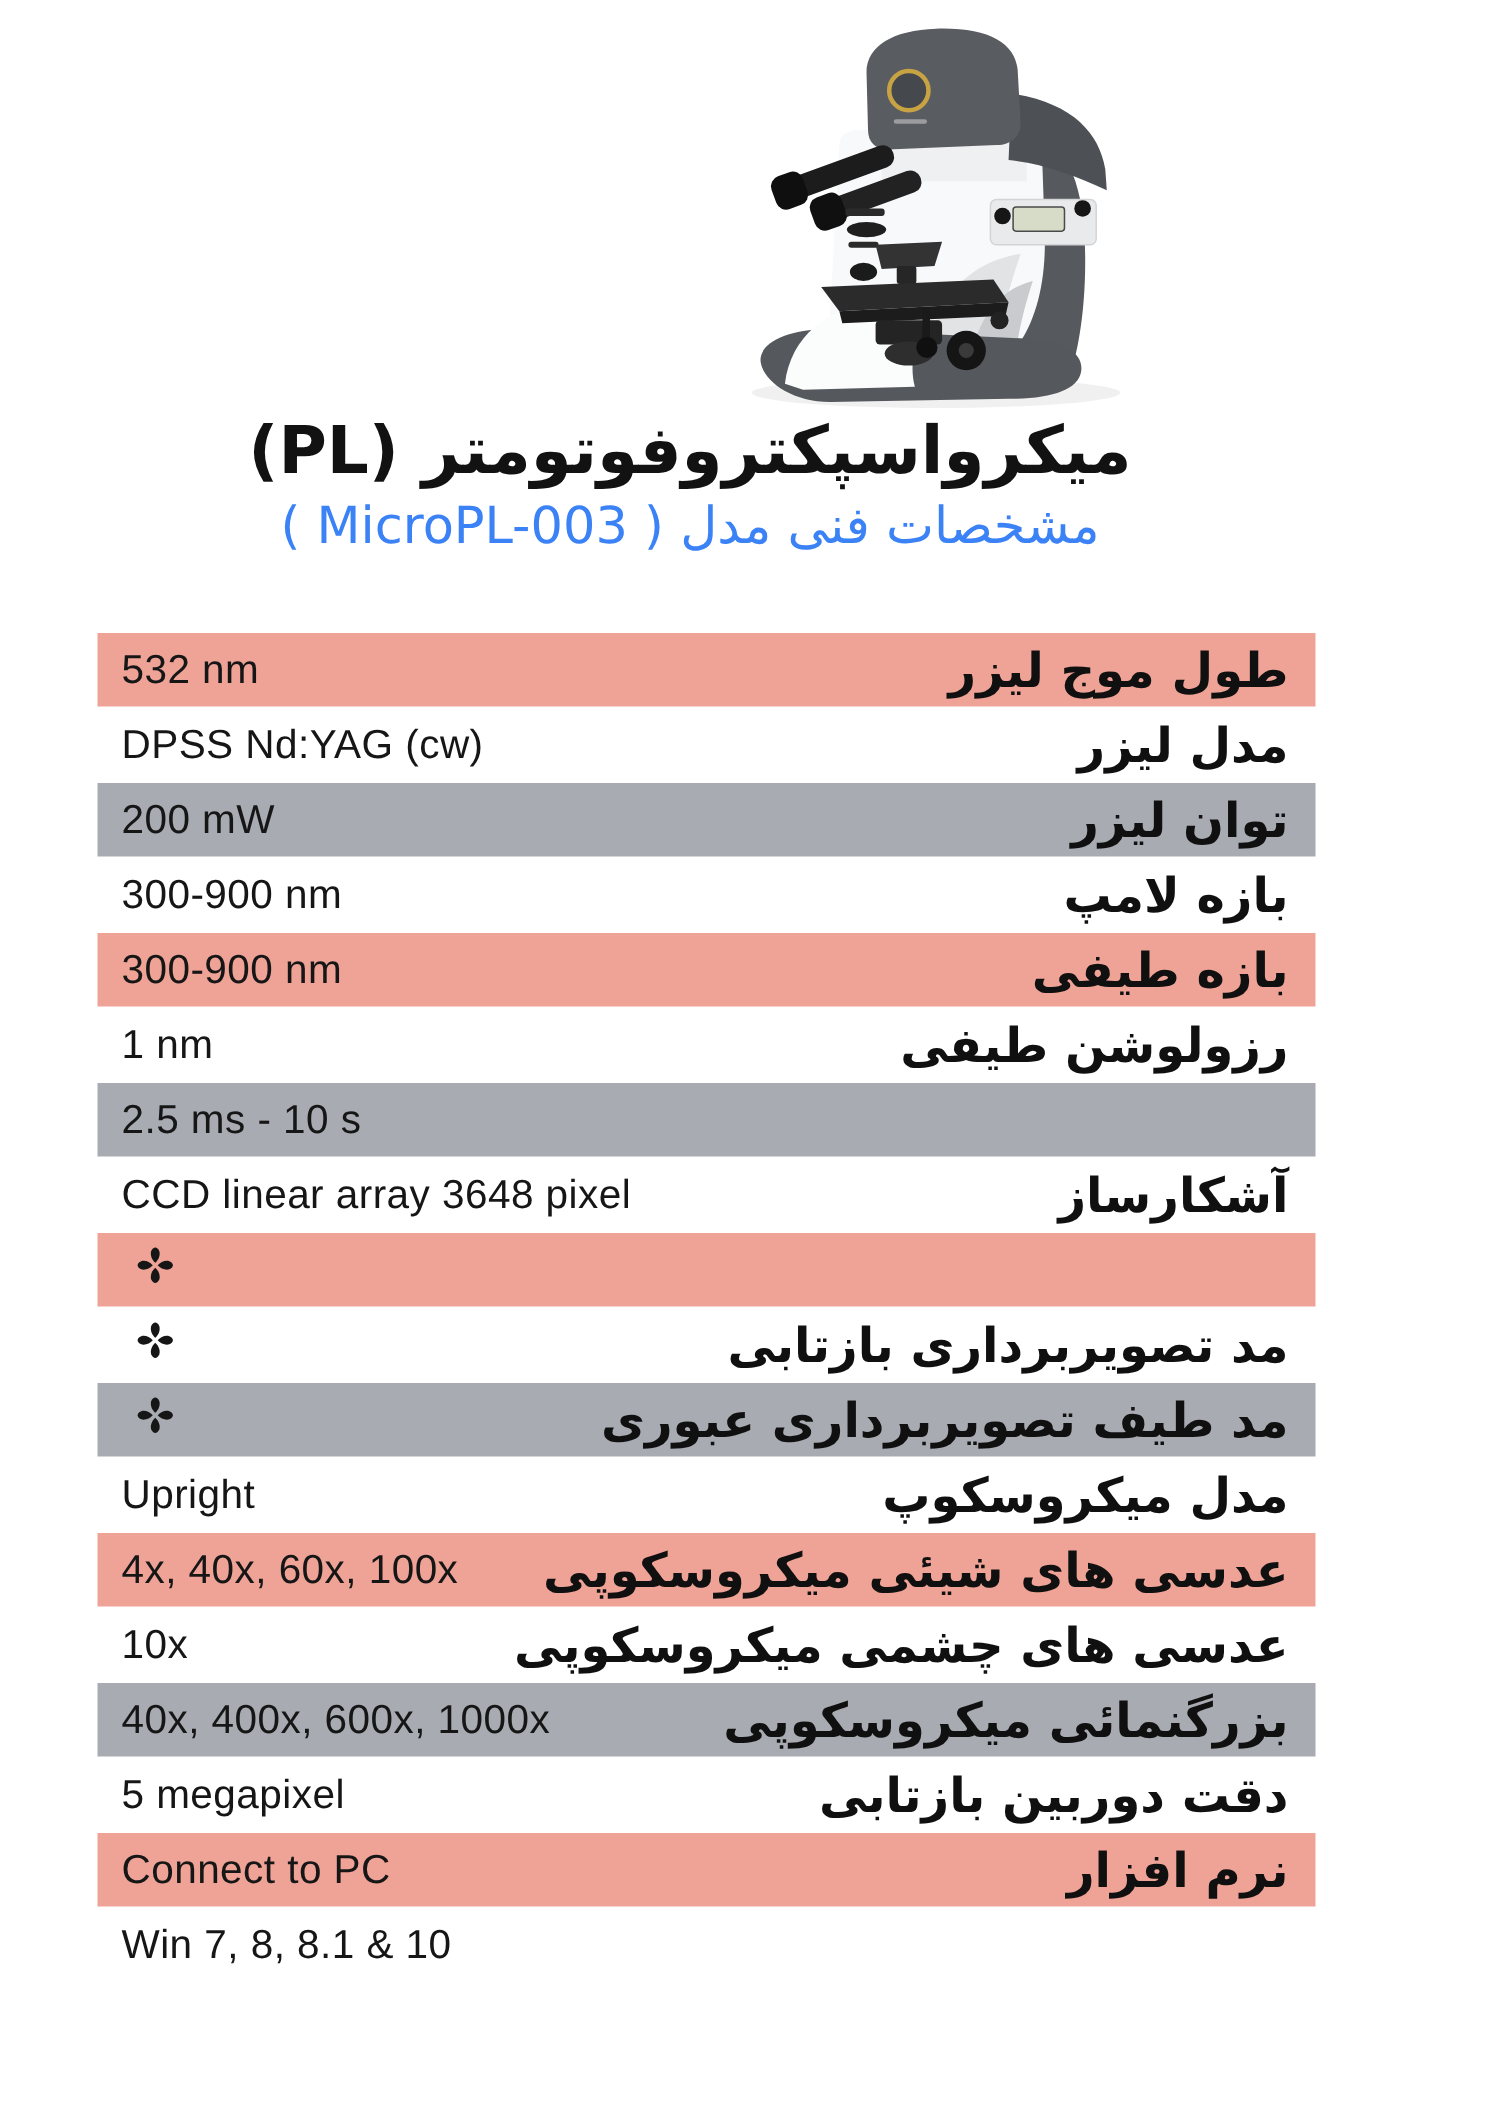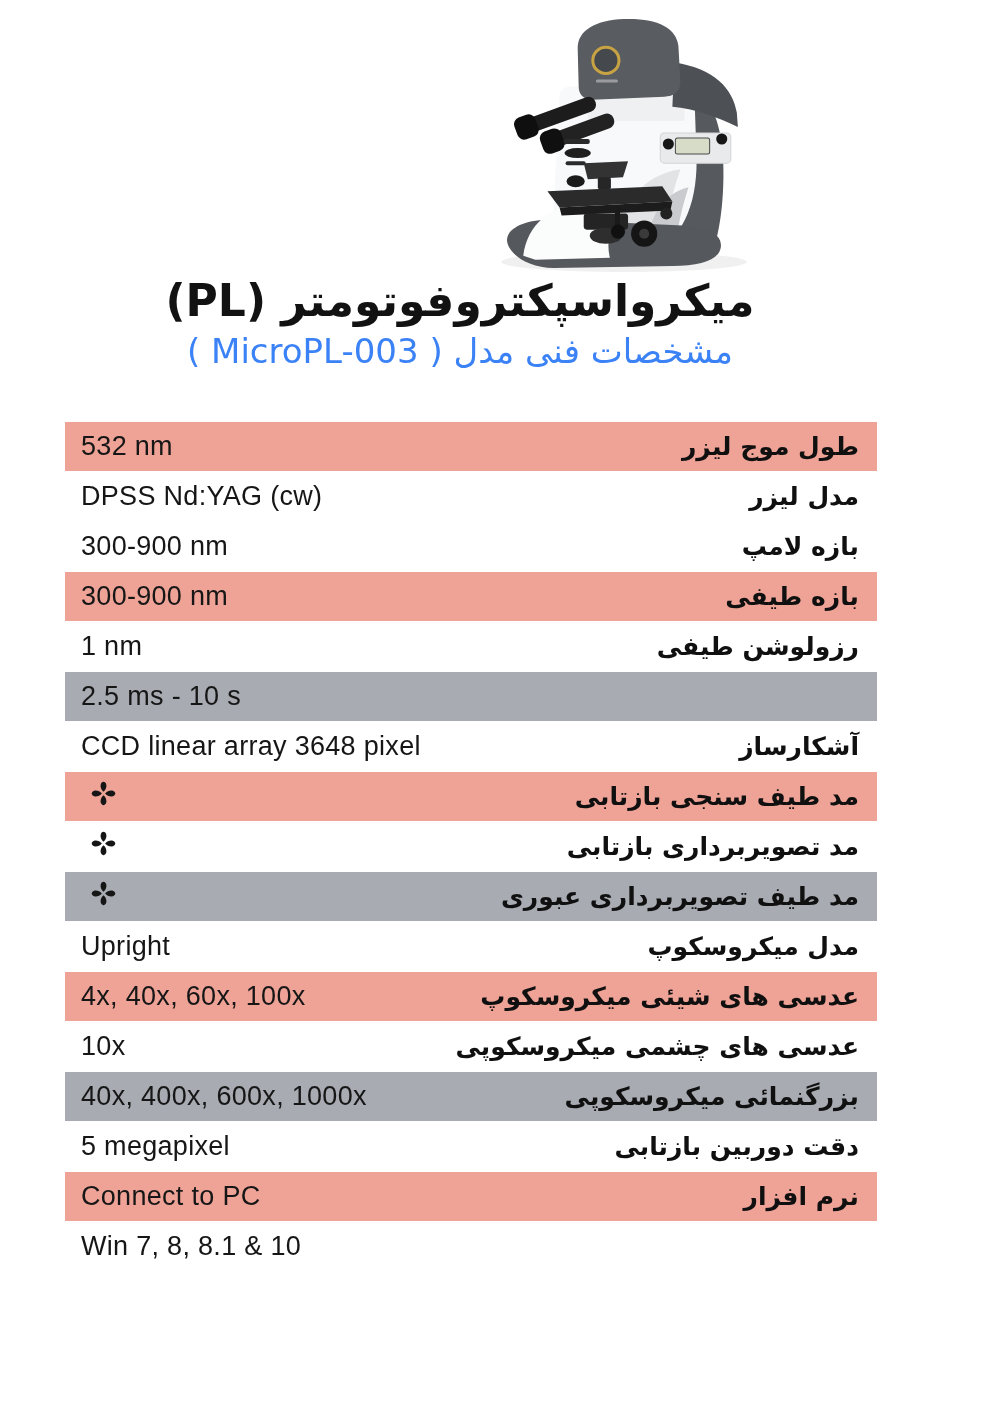--- a/index.html
+++ b/index.html
@@ -40,21 +40,21 @@
   }
   .bg-salmon{background:var(--salmon,#efa397);}
   .bg-gray{background:var(--gray,#a8abb2);}
   .bg-white{background:#ffffff;text-align:center;}
   .value{
     font-family:"Liberation Sans","DejaVu Sans",sans-serif;
     font-size:27px;color:#161616;letter-spacing:.3px;white-space:nowrap;
   }
   .label{
     font-family:"DejaVu Sans","Liberation Sans",sans-serif;
-    font-size:25px;font-weight:700;color:#101010;direction:rtl;white-space:nowrap;
+    font-size:32px;font-weight:700;color:#101010;direction:rtl;white-space:nowrap;
   }
   .mode-icon{display:inline-flex;align-items:center;margin-left:8px;}
 </style>
 </head>
 <body>
 
 <div class="page">
 
   <svg class="product-image" viewBox="0 0 310 270" aria-hidden="true">
     <ellipse cx="158" cy="254" rx="122" ry="10" fill="#f0f0f0"></ellipse>
@@ -118,20 +118,24 @@
   </div>
 
   <div id="spec-table">
       <div class="row bg-salmon">
         <div class="value">532 nm</div>
         <div class="label">طول موج لیزر</div>
       </div>
       <div class="row bg-white">
         <div class="value">DPSS Nd:YAG (cw)</div>
         <div class="label">مدل لیزر</div>
+      </div>
+      <div class="row bg-gray">
+        <div class="value">200 mW</div>
+        <div class="label">توان لیزر</div>
       </div>
       <div class="row bg-white">
         <div class="value">300-900 nm</div>
         <div class="label">بازه لامپ</div>
       </div>
       <div class="row bg-salmon">
         <div class="value">300-900 nm</div>
         <div class="label">بازه طیفی</div>
       </div>
       <div class="row bg-white">
@@ -151,21 +155,20 @@
     <svg viewBox="0 0 32 32" width="29" height="29" aria-hidden="true">
       <g fill="#161616">
         <path d="M16,14.2 C13.6,12.2 12.1,8.4 13.0,5.7 C13.6,3.9 15.0,3.0 16,3.0 C17.0,3.0 18.4,3.9 19.0,5.7 C19.9,8.4 18.4,12.2 16,14.2 Z"></path>
         <path d="M16,14.2 C13.6,12.2 12.1,8.4 13.0,5.7 C13.6,3.9 15.0,3.0 16,3.0 C17.0,3.0 18.4,3.9 19.0,5.7 C19.9,8.4 18.4,12.2 16,14.2 Z" transform="rotate(90 16 16)"></path>
         <path d="M16,14.2 C13.6,12.2 12.1,8.4 13.0,5.7 C13.6,3.9 15.0,3.0 16,3.0 C17.0,3.0 18.4,3.9 19.0,5.7 C19.9,8.4 18.4,12.2 16,14.2 Z" transform="rotate(180 16 16)"></path>
         <path d="M16,14.2 C13.6,12.2 12.1,8.4 13.0,5.7 C13.6,3.9 15.0,3.0 16,3.0 C17.0,3.0 18.4,3.9 19.0,5.7 C19.9,8.4 18.4,12.2 16,14.2 Z" transform="rotate(270 16 16)"></path>
       </g>
     </svg>
   </span>
 </div>
-        <div class="label">مد  طیف سنجی بازتابی</div>
       </div>
       <div class="row bg-white">
         <div class="value">
   <span class="mode-icon">
     <svg viewBox="0 0 32 32" width="29" height="29" aria-hidden="true">
       <g fill="#161616">
         <path d="M16,14.2 C13.6,12.2 12.1,8.4 13.0,5.7 C13.6,3.9 15.0,3.0 16,3.0 C17.0,3.0 18.4,3.9 19.0,5.7 C19.9,8.4 18.4,12.2 16,14.2 Z"></path>
         <path d="M16,14.2 C13.6,12.2 12.1,8.4 13.0,5.7 C13.6,3.9 15.0,3.0 16,3.0 C17.0,3.0 18.4,3.9 19.0,5.7 C19.9,8.4 18.4,12.2 16,14.2 Z" transform="rotate(90 16 16)"></path>
         <path d="M16,14.2 C13.6,12.2 12.1,8.4 13.0,5.7 C13.6,3.9 15.0,3.0 16,3.0 C17.0,3.0 18.4,3.9 19.0,5.7 C19.9,8.4 18.4,12.2 16,14.2 Z" transform="rotate(180 16 16)"></path>
         <path d="M16,14.2 C13.6,12.2 12.1,8.4 13.0,5.7 C13.6,3.9 15.0,3.0 16,3.0 C17.0,3.0 18.4,3.9 19.0,5.7 C19.9,8.4 18.4,12.2 16,14.2 Z" transform="rotate(270 16 16)"></path>
@@ -189,21 +192,21 @@
   </span>
 </div>
         <div class="label">مد  طیف تصویربرداری عبوری</div>
       </div>
       <div class="row bg-white">
         <div class="value">Upright</div>
         <div class="label">مدل میکروسکوپ</div>
       </div>
       <div class="row bg-salmon">
         <div class="value">4x, 40x, 60x, 100x</div>
-        <div class="label">عدسی های شیئی میکروسکوپ</div>
+        <div class="label">عدسی های شیئی میکروسکوپی</div>
       </div>
       <div class="row bg-white">
         <div class="value">10x</div>
         <div class="label">عدسی های چشمی میکروسکوپی</div>
       </div>
       <div class="row bg-gray">
         <div class="value">40x, 400x, 600x, 1000x</div>
         <div class="label">بزرگنمائی میکروسکوپی</div>
       </div>
       <div class="row bg-white">

